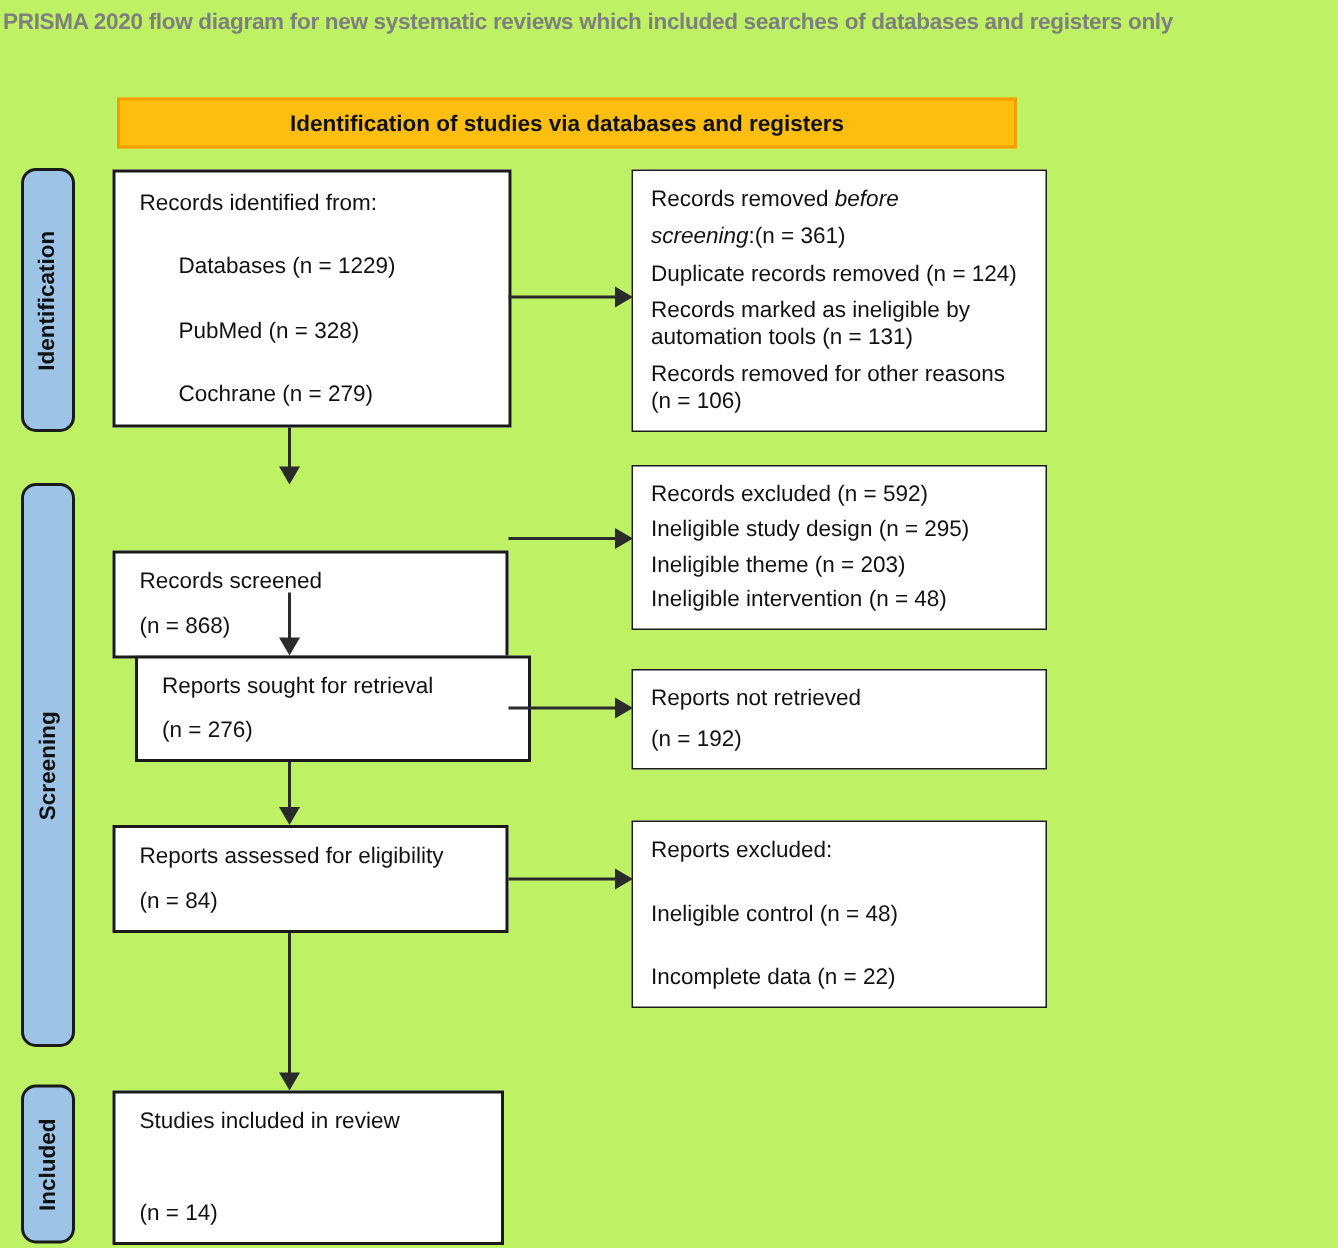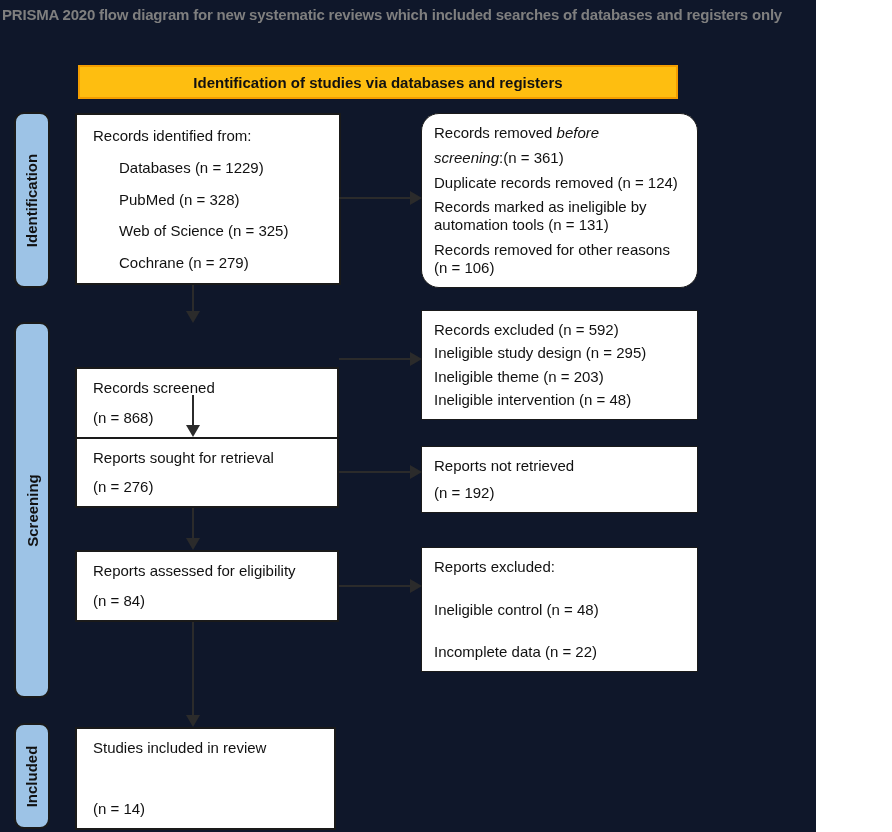--- a/index.html
+++ b/index.html
@@ -5,21 +5,21 @@
   :root{
     --banner-fill:#FEBE10;
     --banner-border:#F49E00;
     --stage-fill:#9DC3E6;
     --line-color:#2b2b2b;
     --border-color:#1a1a1a;
     --title-color:#7f7f7f;
   }
   *{margin:0;padding:0;box-sizing:border-box;}
   body{background:#ffffff;font-family:"Liberation Sans","DejaVu Sans",sans-serif;}
-  .canvas{position:relative;width:816px;height:832px;background:#0f172a;overflow:hidden;}
+  .canvas{position:relative;width:892px;height:832px;background:#bef264;overflow:hidden;}
 
   .page-title{
     position:absolute;left:2px;top:6px;width:890px;
     font-size:15px;font-weight:bold;color:var(--title-color);
     letter-spacing:-0.2px;
   }
 
   .banner{
     position:absolute;left:78px;top:65px;width:600px;height:34px;
     background:var(--banner-fill);
@@ -49,24 +49,24 @@
     border:2px solid var(--border-color);
     font-size:15px;color:#111;line-height:18px;
     display:flex;flex-direction:column;justify-content:space-between;
     padding:10px 10px 10px 16px;
   }
   .fbox.right{border-width:1.5px;padding-left:12px;}
   .fbox .indent{padding-left:26px;}
   .it{font-style:italic;}
 
   .box-records-identified{left:75px;top:113px;width:266px;height:172px;line-height:21px;}
-  .box-records-removed{left:421px;top:113px;width:277px;height:175px;border-radius:18px;}
+  .box-records-removed{left:421px;top:113px;width:277px;height:175px;}
   .box-records-screened{left:75px;top:323px;width:264px;height:72px;margin-top:44px;}
   .box-records-excluded{left:421px;top:310px;width:277px;height:110px;}
-  .box-reports-sought{left:75px;top:437px;width:264px;height:71px;}
+  .box-reports-sought{left:90px;top:437px;width:264px;height:71px;}
   .box-reports-not-retrieved{left:421px;top:446px;width:277px;height:67px;}
   .box-reports-assessed{left:75px;top:550px;width:264px;height:72px;}
   .box-reports-excluded{left:421px;top:547px;width:277px;height:125px;}
   .box-studies-included{left:75px;top:727px;width:261px;height:103px;gap:40px;}
 
   .vline{position:absolute;width:1.5px;background:var(--line-color);left:192px;}
   .hline{position:absolute;height:1.5px;background:var(--line-color);left:339px;width:71px;}
   .ah-down{
     position:absolute;width:0;height:0;left:186px;
     border-left:7px solid transparent;border-right:7px solid transparent;
@@ -96,21 +96,20 @@
     <span>Screening</span>
   </div>
   <div class="stage included">
     <span>Included</span>
   </div>
 
   <div class="fbox box-records-identified">
     <div>Records identified from:</div>
     <div class="indent">Databases (n = 1229)</div>
     <div class="indent">PubMed (n = 328)</div>
-    <div class="indent">Web of Science (n = 325)</div>
     <div class="indent">Cochrane (n = 279)</div>
   </div>
 
   <div class="fbox box-records-screened">
     <div>Records screened</div>
     <div>(n = 868)</div>
   </div>
 
   <div class="fbox box-reports-sought">
     <div>Reports sought for retrieval</div>

